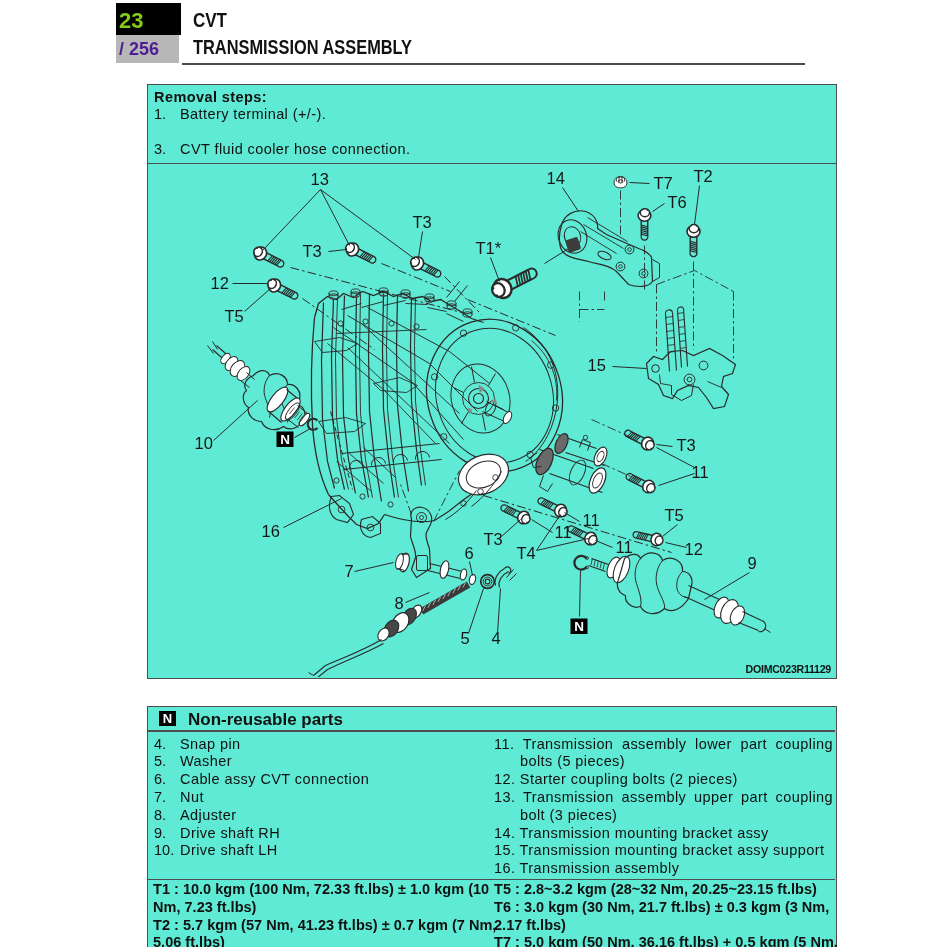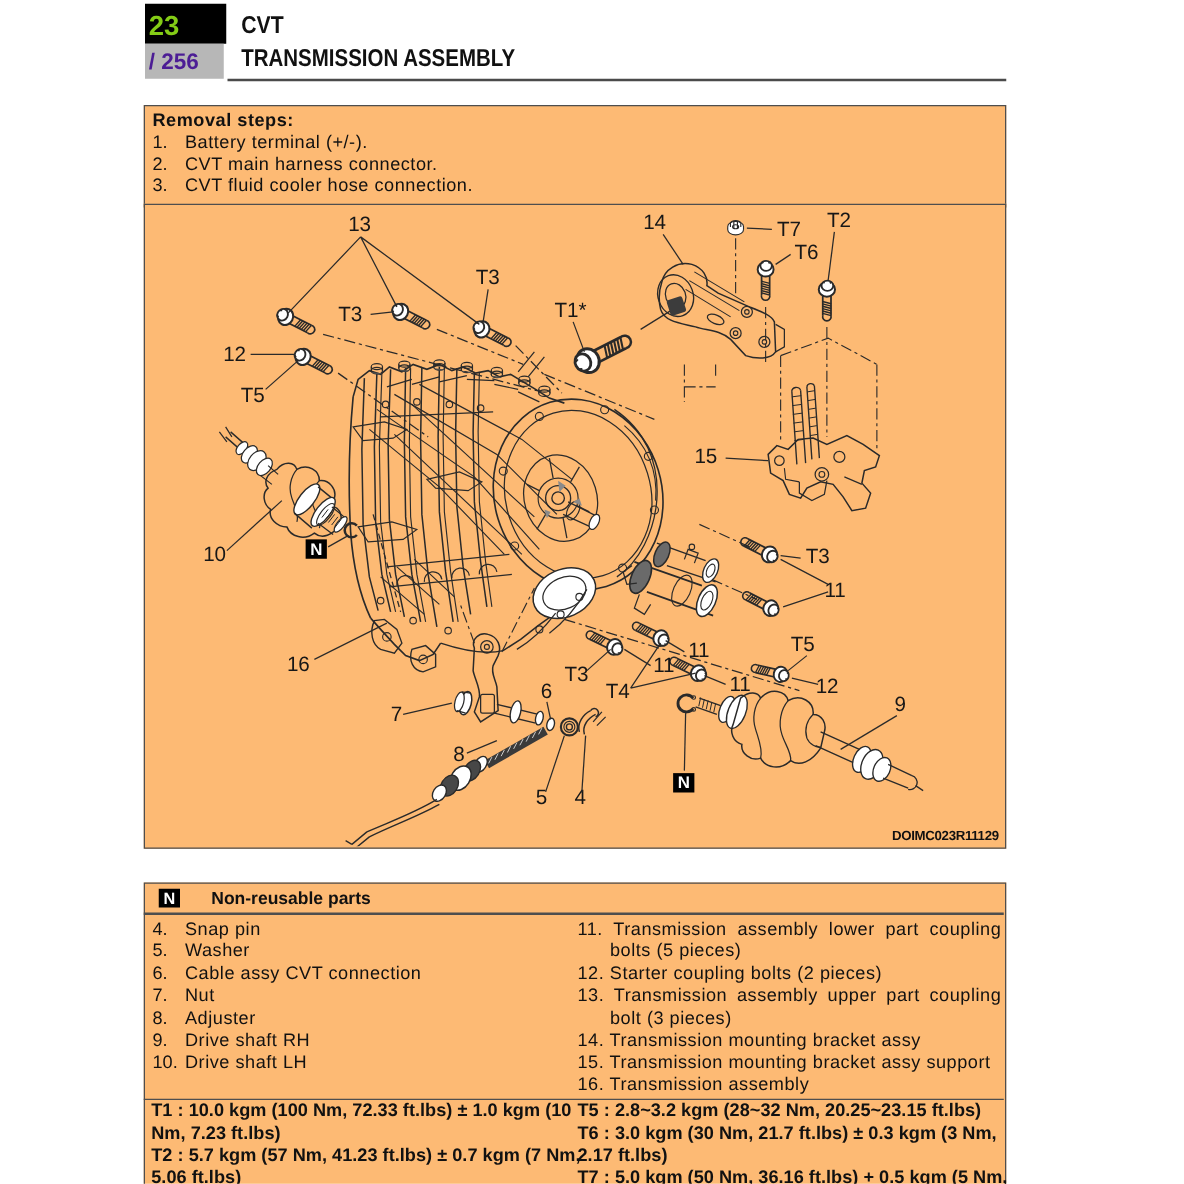--- a/index.html
+++ b/index.html
@@ -1,18 +1,18 @@
 <!DOCTYPE html>
 <html><head>
 <meta charset="utf-8">
 <style>
 html,body{margin:0;padding:0;}
 body{width:947px;height:947px;background:#fff;font-family:"Liberation Sans",sans-serif;position:relative;overflow:hidden;color:#111;}
 .abs{position:absolute;}
-.box{position:absolute;border:1.5px solid #4e4e4e;background:#fdba74;box-sizing:border-box;}
+.box{position:absolute;border:1.5px solid #4e4e4e;background:#5eead4;box-sizing:border-box;margin-left:32px;}
 .b{font-weight:bold;}
 .t{font-size:14.5px;letter-spacing:0.42px;line-height:17.8px;}
 .num{display:inline-block;width:26px;letter-spacing:0;}
 .jl{text-align:justify;text-align-last:justify;}
 .ct{padding-left:26px;}
 </style>
 </head>
 <body>
 
 <div class="abs" style="left:116px;top:3px;width:65px;height:32px;background:#000;color:#84cc16;font-weight:bold;font-size:22px;line-height:35.5px;padding-left:3px;box-sizing:border-box;">23</div>
@@ -21,21 +21,20 @@
 
 <div class="abs b" style="left:193px;top:8.7px;font-size:19.5px;transform:scaleX(.87);transform-origin:0 0;">CVT</div>
 
 <div class="abs b" style="left:193px;top:36px;font-size:19.5px;transform:scaleX(.84);transform-origin:0 0;">TRANSMISSION ASSEMBLY</div>
 
 <div class="abs" style="left:182px;top:63px;width:623px;height:2px;background:#4a4a4a;"></div>
 
 <div class="box t" style="left:115px;top:84px;width:690px;height:82px;">
   <div class="abs b" style="left:6px;top:3.5px;">Removal steps:</div>
   <div class="abs" style="left:6px;top:21px;"><span class="num">1.</span>Battery terminal (+/-).</div>
-  <div class="abs" style="left:6px;top:38.5px;"><span class="num">2.</span>CVT main harness connector.</div>
   <div class="abs" style="left:6px;top:56px;"><span class="num">3.</span>CVT fluid cooler hose connection.</div>
 </div>
 
 <div class="box" style="left:115px;top:163px;width:690px;height:516px;">
 <svg width="687" height="513" viewBox="116.5 172.5 687 513" style="position:absolute;left:0;top:0;">
 
 <g>
 <path d="M283,326 L287,312 L296,305 L305,308 L312,302 L322,306 L331,300 L342,304 L352,300 L362,305 L371,302 L381,307 L391,305 L400,310 L409,308 L419,314 L429,320 L440,327 L452,331" stroke="#2a2a2a" stroke-width="1.3" fill="none"></path>
 <path d="M283,326 C280,358 279,398 281,434 C283,462 289,486 297,503" stroke="#2a2a2a" stroke-width="1.3" fill="none"></path>
 <path d="M297,503 L305,512 L316,524 L325,533 L336,537 L347,532 L353,523" stroke="#2a2a2a" stroke-width="1.3" fill="none"></path>
@@ -526,21 +525,21 @@
 <path d="M466,642 L469,597" stroke="#2a2a2a" stroke-width="1.0" fill="none"></path>
 </svg>
 
 <div class="abs b" style="right:5px;bottom:3px;font-size:10.6px;letter-spacing:-0.25px;">DOIMC023R11129</div>
 </div>
 
 <div class="box" style="left:115px;top:706px;width:690px;height:300px;">
 
   <div class="abs" style="left:11px;top:4px;width:17px;height:15px;background:#000;color:#fff;font-weight:bold;font-size:13px;text-align:center;line-height:15px;">N</div>
 
-  <div class="abs b" style="left:53px;top:3px;font-size:14px;">Non-reusable parts</div>
+  <div class="abs b" style="left:40px;top:3px;font-size:17px;">Non-reusable parts</div>
 
   <div class="abs" style="left:-1px;top:23px;width:688px;height:1.5px;background:#4e4e4e;"></div>
 
   <div class="abs t" style="left:6px;top:28.7px;width:330px;">
     <div><span class="num">4.</span>Snap pin</div>
     <div><span class="num">5.</span>Washer</div>
     <div><span class="num">6.</span>Cable assy CVT connection</div>
     <div><span class="num">7.</span>Nut</div>
     <div><span class="num">8.</span>Adjuster</div>
     <div><span class="num">9.</span>Drive shaft RH</div>

